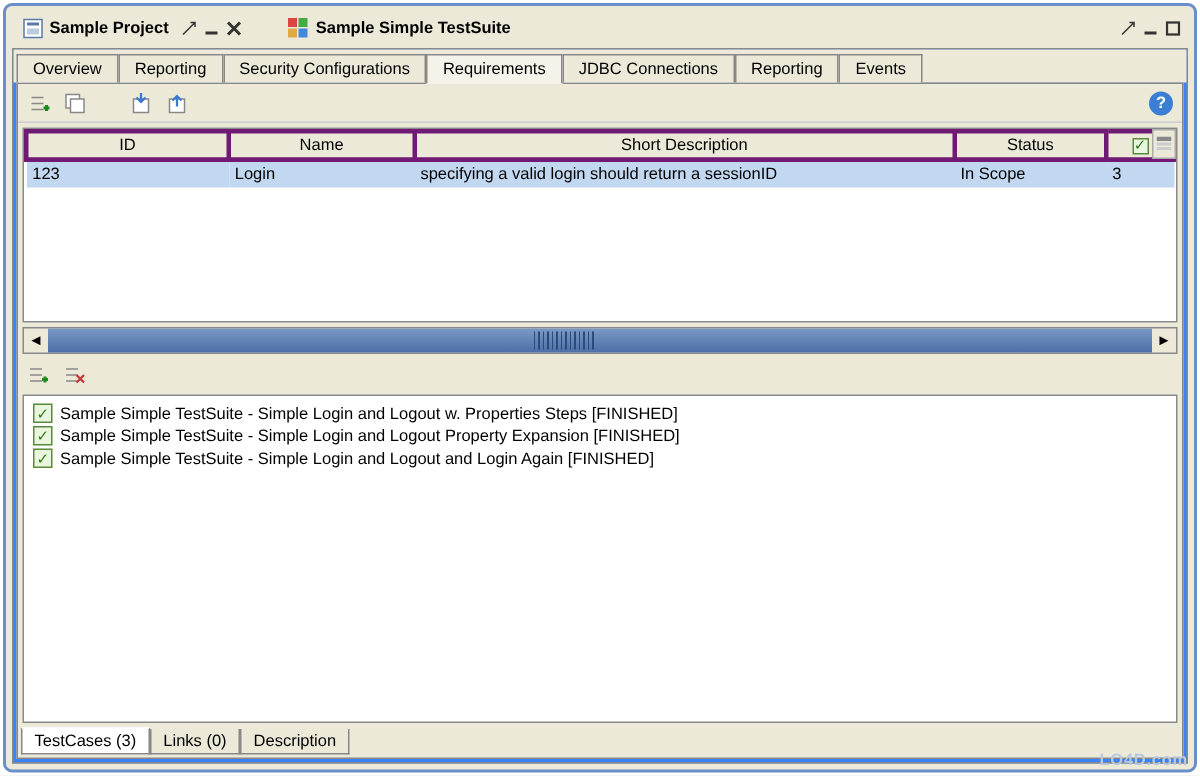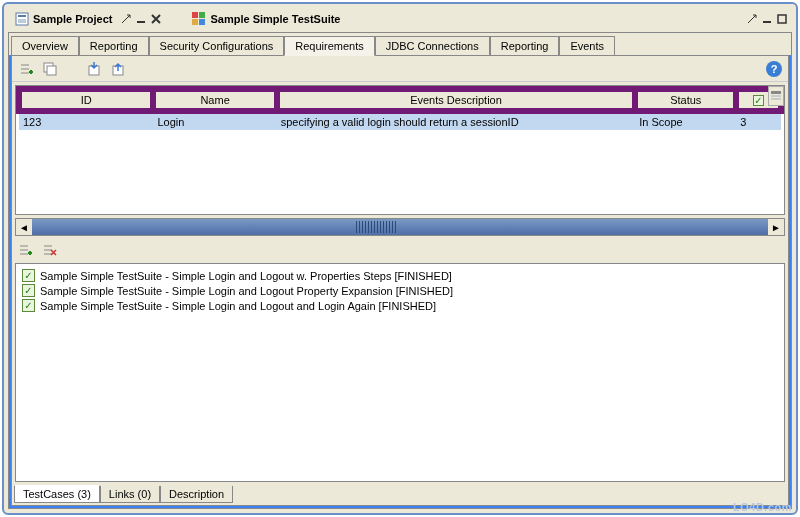--- a/index.html
+++ b/index.html
@@ -141,21 +141,21 @@
   height: 130px;
   overflow: hidden;
   position: relative;
 }
 table {
   border-collapse: collapse;
   width: 100%;
 }
 th {
   background: #ece9d8;
-  border: 6px solid #701a75;
+  border: 3px solid #701a75;
   font-weight: normal;
   text-align: center;
   padding: 2px 4px;
   font-size: 11px;
   height: 16px;
 }
 td {
   border-bottom: none;
   padding: 2px 4px;
   font-size: 11px;
@@ -377,21 +377,21 @@
         <span class="toolbar-spacer"></span>
         <span class="help-icon">?</span>
       </div>
 
       <div class="table-wrap">
         <table>
           <thead>
             <tr>
               <th class="col-id"><span>ID</span></th>
               <th class="col-name"><span>Name</span></th>
-              <th class="col-desc"><span>Events Description</span></th>
+              <th class="col-desc"><span>Short Description</span></th>
               <th class="col-status"><span>Status</span></th>
               <th class="col-chk"><span class="chk-icon" style="width:11px;height:11px;">✓</span></th>
             </tr>
           </thead>
           <tbody>
             <tr class="selected">
               <td>123</td>
               <td>Login</td>
               <td>specifying a valid login should return a sessionID</td>
               <td>In Scope</td>

